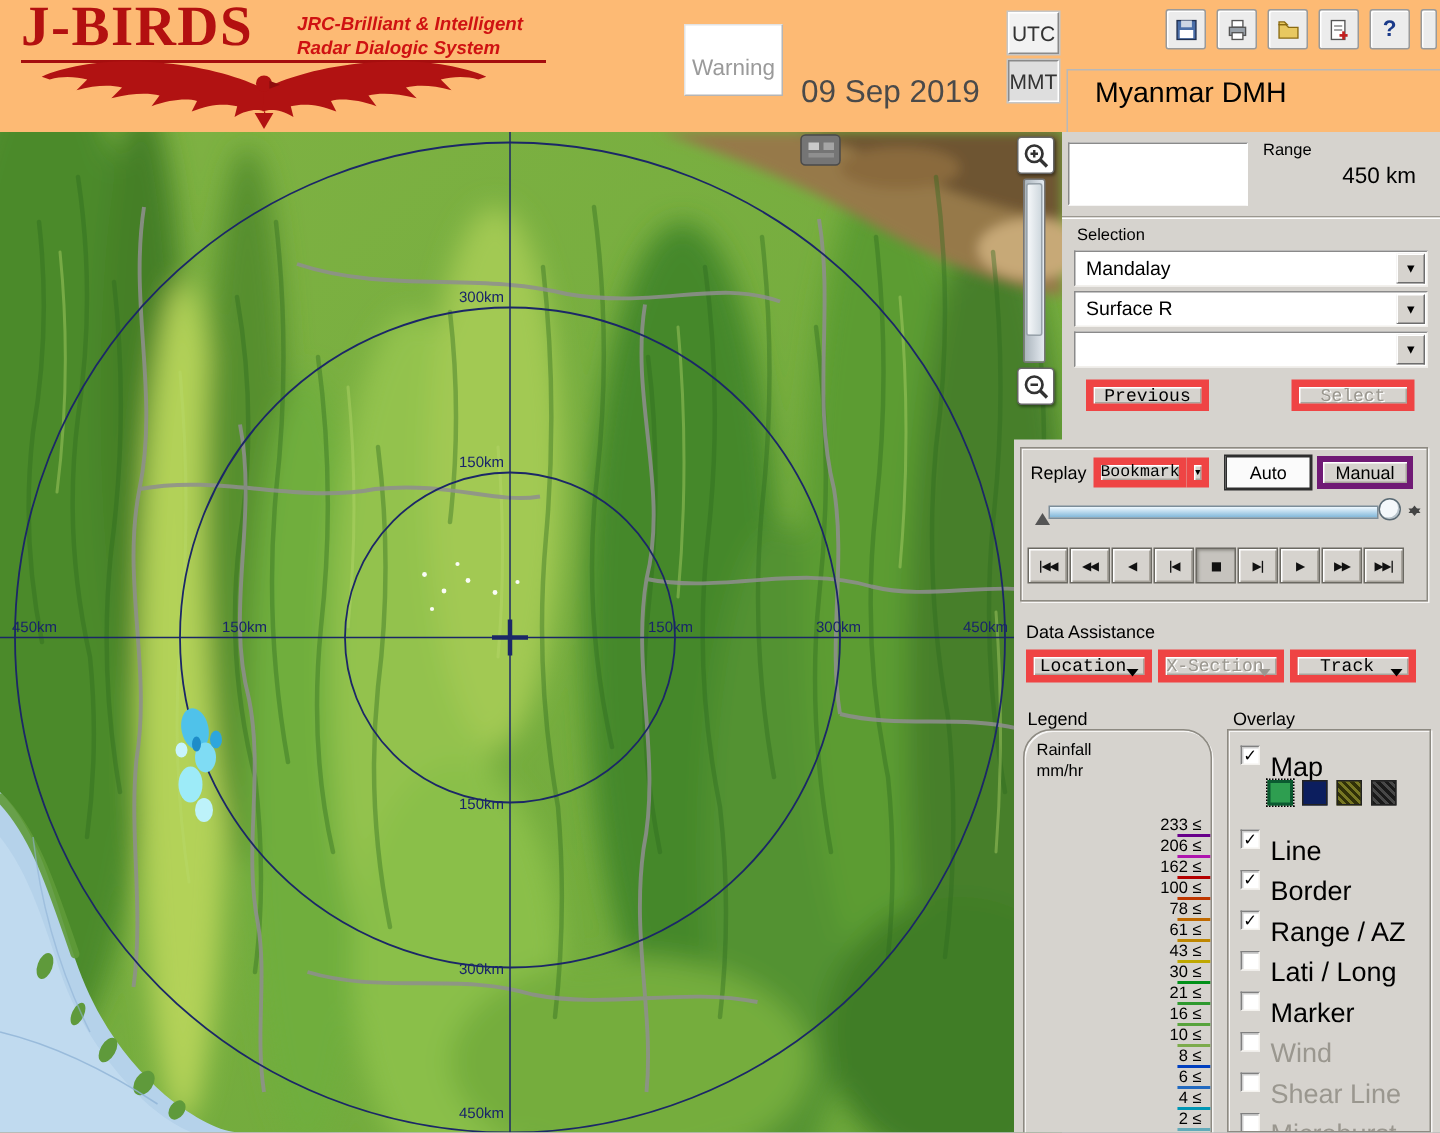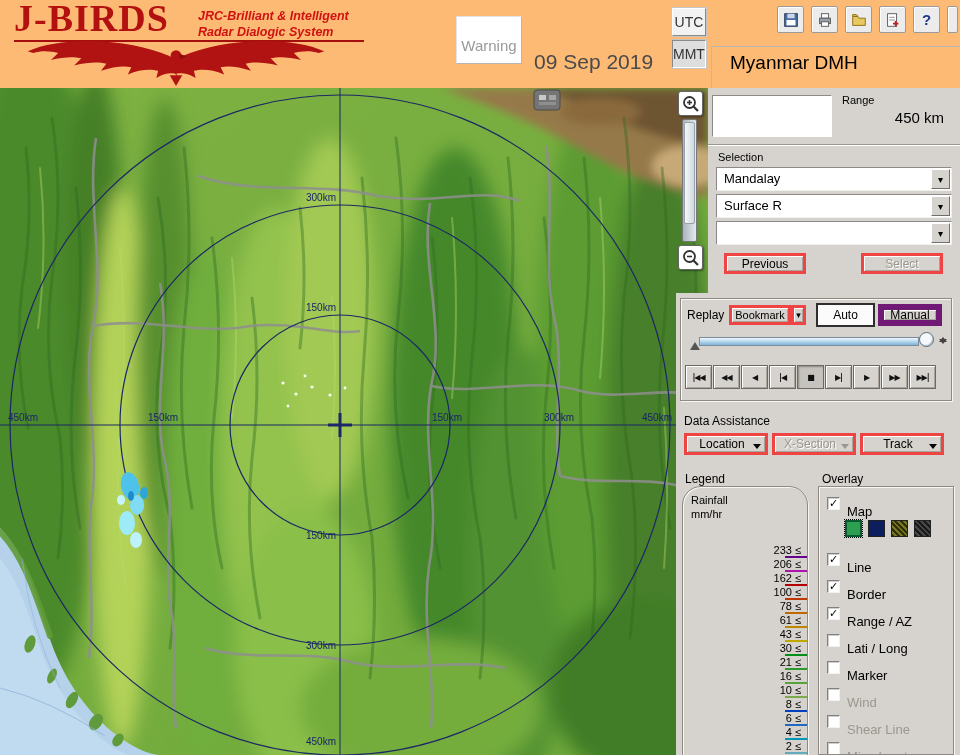--- a/index.html
+++ b/index.html
@@ -43,23 +43,23 @@
     box-shadow:1px 1px 2px rgba(0,0,0,.4);display:flex;align-items:center;justify-content:center;box-sizing:border-box;}
   .zoom-in{left:678px;top:3px;} .zoom-out{left:678px;top:157px;}
   .zoom-slider{position:absolute;left:682px;top:31px;width:15px;height:123px;
     background:linear-gradient(90deg,#aab4bc,#e4eaf0);border:1px solid #777;border-radius:2px;box-sizing:border-box;}
   .zoom-thumb{position:absolute;left:1px;right:1px;top:2px;height:100px;
     background:linear-gradient(90deg,#f6f8fa,#cfd8de);border:1px solid #98a2aa;border-radius:2px;}
 
   
   .right-col{position:absolute;left:708px;top:88px;width:252px;height:667px;background:var(--panel_bg,#d6d3ce);}
   .lower-panel{position:absolute;left:676px;top:293px;width:284px;height:462px;background:var(--panel_bg,#d6d3ce);}
-  .btn{background:var(--panel_bg,#d6d3ce);border:3px solid #ef4444;
+  .btn{background:var(--panel_bg,#d6d3ce);border:5px solid #ef4444;
     box-shadow:inset 1px 1px 0 #fff, inset -1px -1px 0 #a9a59d;
-    font-size:12px;display:flex;align-items:center;justify-content:center;color:#000;box-sizing:border-box;}
+    font-size:12px;display:flex;align-items:center;justify-content:center;color:#000;box-sizing:border-box;font-family:Liberation Mono, monospace;}
   .btn.disabled{color:#9a978f;text-shadow:1px 1px 0 #fff;}
   .group{position:absolute;border:1px solid #8d8a82;
     box-shadow:inset 1px 1px 0 rgba(255,255,255,.8), 1px 1px 0 rgba(255,255,255,.8);box-sizing:border-box;}
 
   .range-img{left:4px;top:7px;width:118px;height:40px;background:#fff;border:1px solid;
     border-color:#8a8a8a #fff #fff #8a8a8a;}
   .range-label{left:134px;top:6px;font-size:11px;}
   .range-value{left:122px;top:21px;width:114px;text-align:right;font-size:15px;}
   .panel-sep{left:0;right:0;top:56px;height:0;border-top:1px solid #9a978f;border-bottom:1px solid #fff;}
   .selection-label{left:10px;top:63px;font-size:11px;}
@@ -74,21 +74,21 @@
   .select-btn{left:153px;top:165px;width:82px;height:21px;}
 
   
   .replay-box{left:4px;top:5px;width:272px;height:103px;}
   .replay-label{position:absolute;left:6px;top:9px;font-size:12px;}
   .bookmark{position:absolute;left:48px;top:6px;width:62px;height:20px;font-size:11px;}
   .bookmark-arrow{position:absolute;left:110px;top:6px;width:15px;height:20px;font-size:9px;}
   .auto-btn{position:absolute;left:136px;top:5px;width:57px;height:22px;background:#fbfbfb;
     border:1px solid #2e2e2e;box-shadow:0 0 0 1px #2e2e2e;font-size:12px;
     display:flex;align-items:center;justify-content:center;box-sizing:border-box;}
-  .manual-btn{position:absolute;left:197px;top:5px;width:64px;height:22px;border:6px solid #701a75;
+  .manual-btn{position:absolute;left:197px;top:5px;width:64px;height:22px;border:4px solid #701a75;
     box-shadow:inset 1px 1px 0 #fff, inset -1px -1px 0 #a9a59d;background:var(--panel_bg,#d6d3ce);
     font-size:12px;display:flex;align-items:center;justify-content:center;box-sizing:border-box;}
   .tl-pointer{position:absolute;left:9px;top:43px;width:0;height:0;
     border-left:5px solid transparent;border-right:5px solid transparent;border-bottom:8px solid #555;}
   .tl-track{position:absolute;left:18px;top:38px;width:220px;height:9px;
     background:linear-gradient(#eef8ff,#7fb6d9);border:1px solid #7c8d99;box-sizing:border-box;}
   .tl-thumb{position:absolute;left:238px;top:33px;width:15px;height:15px;border-radius:50%;
     background:#f4f8fb;border:1px solid #5a6a74;box-shadow:inset -1px -1px 0 #b8c4cc;box-sizing:border-box;}
   .tl-arrows{position:absolute;left:257px;top:34px;width:10px;height:15px;}
   .tl-arrows::before{content:"";position:absolute;left:1px;top:0;border:4px solid transparent;border-bottom:5px solid #444;}
@@ -118,21 +118,21 @@
   .lg-val{width:68px;text-align:right;font-size:11px;padding-right:6px;
     font-family:"Liberation Sans","DejaVu Sans",sans-serif;}
   .lg-swatch{width:22px;height:12px;display:inline-block;border:1px solid rgba(0,0,0,.25);box-sizing:border-box;}
 
   .overlay-box{left:142px;top:193px;width:136px;height:269px;overflow:hidden;}
   #ov-items{position:absolute;left:0;top:6px;width:100%;}
   .ov-row{display:flex;align-items:center;height:20px;margin:0 0 7px 8px;}
   .checkbox{width:13px;height:13px;background:#fff;border:1px solid;border-color:#808080 #f4f2ee #f4f2ee #808080;
     box-shadow:inset 1px 1px 0 #cfcfcf;font-size:11px;line-height:11px;text-align:center;font-weight:bold;
     color:#000;box-sizing:border-box;font-family:"DejaVu Sans",sans-serif;}
-  .ov-label{margin-left:7px;font-size:13px;margin-top:16px;}
+  .ov-label{margin-left:7px;font-size:18px;margin-top:16px;}
   .ov-row.disabled .ov-label{color:#9a978f;}
   .ov-swatches{display:flex;gap:6px;margin:0 0 12px 26px;height:17px;}
   .ov-swatch{width:17px;height:17px;border:1px solid #222;box-sizing:border-box;}
   .ov-swatch.selected{outline:1px dotted #000;outline-offset:0;border:2px solid #0a5a30;}
   .hatch{background-image:repeating-linear-gradient(45deg,rgba(0,0,0,.55) 0 2px,rgba(255,255,255,.08) 2px 4px);}
 </style>
 </head>
 <body>
 
 <div class="app">

